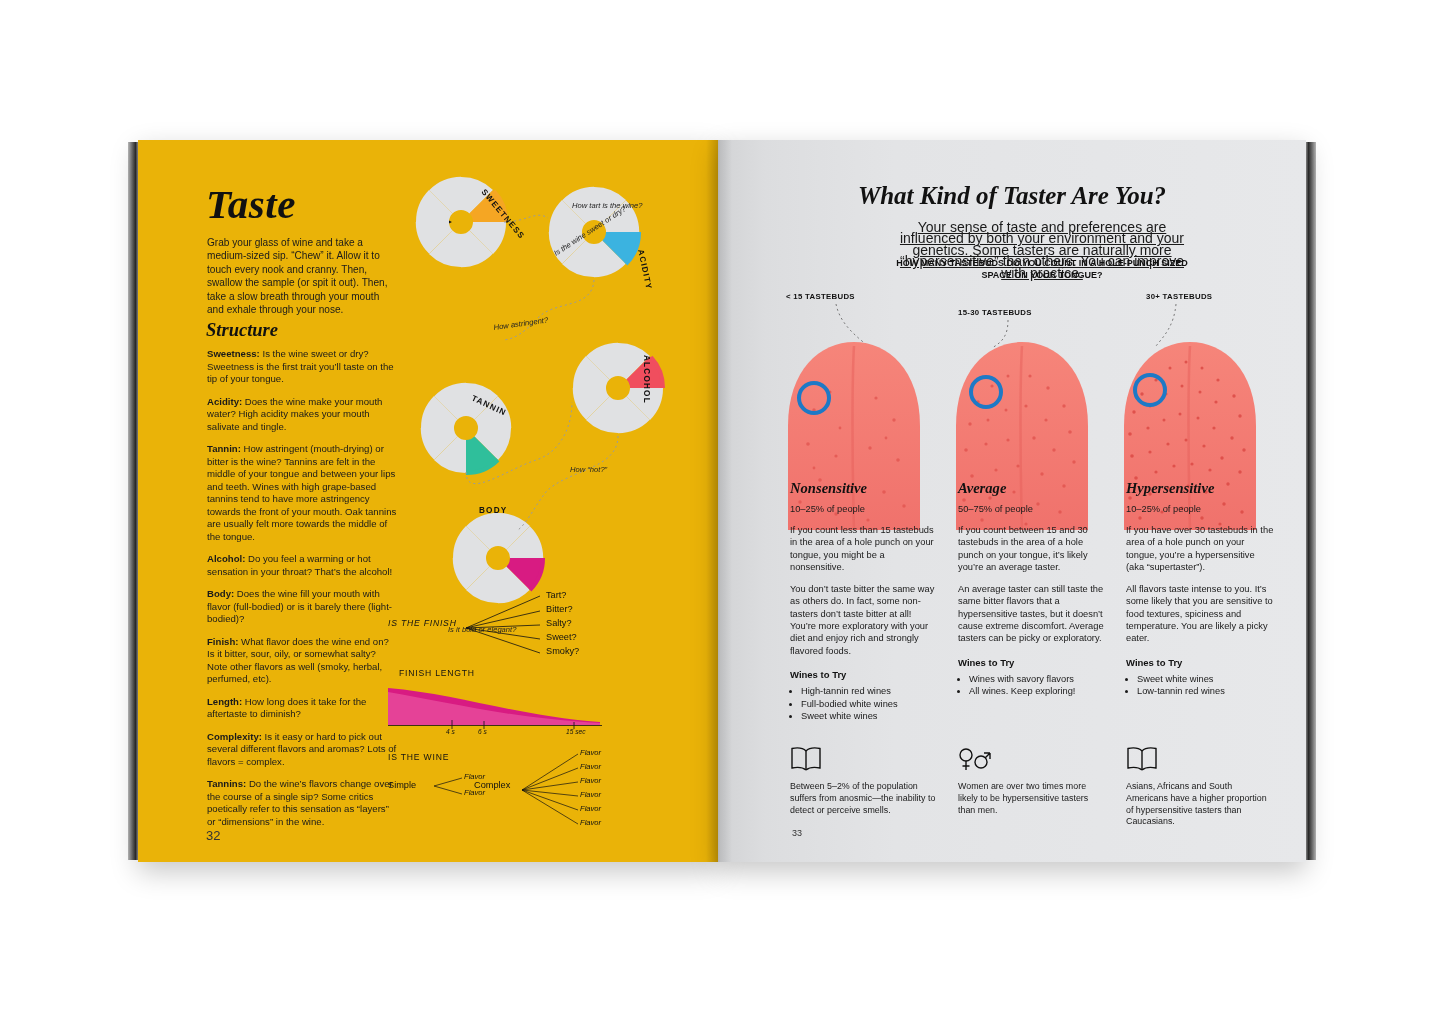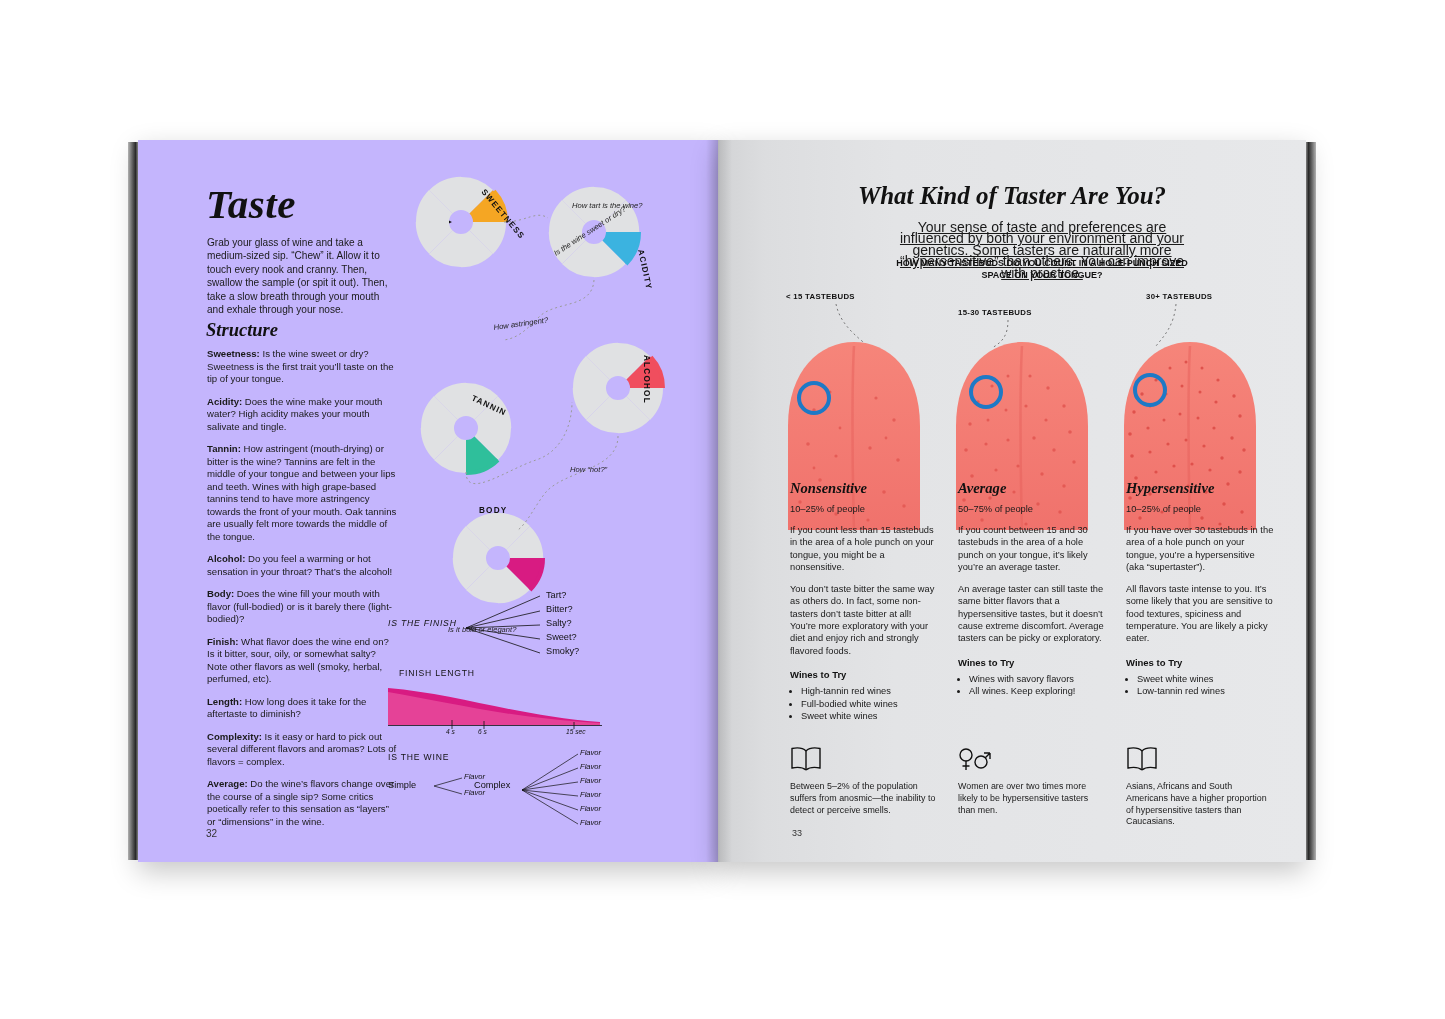--- a/index.html
+++ b/index.html
@@ -30,21 +30,21 @@
   .page-edge-right {
     position: absolute;
     right: 0; top: 2px;
     width: 10px; height: 718px;
     background: linear-gradient(to left, #b9b9b9, #6e6e6e 40%, #2e2e2e 75%, #8d8d8d);
   }
   .left-page {
     position: absolute;
     left: 10px; top: 0;
     width: 580px; height: 722px;
-    background: #c4b5fd;
+    background: #eab308;
     box-shadow: 0 10px 26px rgba(0,0,0,0.22);
   }
   .right-page {
     position: absolute;
     left: 590px; top: 0;
     width: 588px; height: 722px;
     background: linear-gradient(to right, #d2d3d5 0%, #dcdddf 8%, #e3e4e6 30%, #e7e8ea 100%);
     box-shadow: 0 10px 26px rgba(0,0,0,0.22);
   }
   .gutter {
@@ -93,21 +93,21 @@
   .struct-item {
     font-size: 9.6px;
     line-height: 12.5px;
     color: #1a1a1a;
     margin-bottom: 10px;
   }
   .struct-item b { font-weight: bold; }
   .folio-left {
     position: absolute;
     left: 68px; top: 688px;
-    font-size: 10px;
+    font-size: 13px;
     color: #333;
   }
   .start-here {
     position: absolute;
     left: 255px; top: 68px;
     font-size: 7.6px;
     font-weight: bold;
     letter-spacing: 0.3px;
     color: #111;
     line-height: 9px;
@@ -256,21 +256,21 @@
 
       <div class="struct-list">
         <div class="struct-item"><b>Sweetness:</b><span> Is the wine sweet or dry? Sweetness is the first trait you’ll taste on the tip of your tongue.</span></div>
         <div class="struct-item"><b>Acidity:</b><span> Does the wine make your mouth water? High acidity makes your mouth salivate and tingle.</span></div>
         <div class="struct-item"><b>Tannin:</b><span> How astringent (mouth-drying) or bitter is the wine? Tannins are felt in the middle of your tongue and between your lips and teeth. Wines with high grape-based tannins tend to have more astringency towards the front of your mouth. Oak tannins are usually felt more towards the middle of the tongue.</span></div>
         <div class="struct-item"><b>Alcohol:</b><span> Do you feel a warming or hot sensation in your throat? That’s the alcohol!</span></div>
         <div class="struct-item"><b>Body:</b><span> Does the wine fill your mouth with flavor (full-bodied) or is it barely there (light-bodied)?</span></div>
         <div class="struct-item"><b>Finish:</b><span> What flavor does the wine end on? Is it bitter, sour, oily, or somewhat salty? Note other flavors as well (smoky, herbal, perfumed, etc).</span></div>
         <div class="struct-item"><b>Length:</b><span> How long does it take for the aftertaste to diminish?</span></div>
         <div class="struct-item"><b>Complexity:</b><span> Is it easy or hard to pick out several different flavors and aromas? Lots of flavors = complex.</span></div>
-        <div class="struct-item"><b>Average:</b><span> Do the wine’s flavors change over the course of a single sip? Some critics poetically refer to this sensation as “layers” or “dimensions” in the wine.</span></div>
+        <div class="struct-item"><b>Tannins:</b><span> Do the wine’s flavors change over the course of a single sip? Some critics poetically refer to this sensation as “layers” or “dimensions” in the wine.</span></div>
       </div>
 
       <div class="folio-left">32</div>
 
       <div class="start-here">START<br>HERE ▶</div>
 
       <svg width="340" height="560" style="position:absolute;left:248px;top:30px;">
         <defs>
           <g id="petals"></g>
         </defs>

